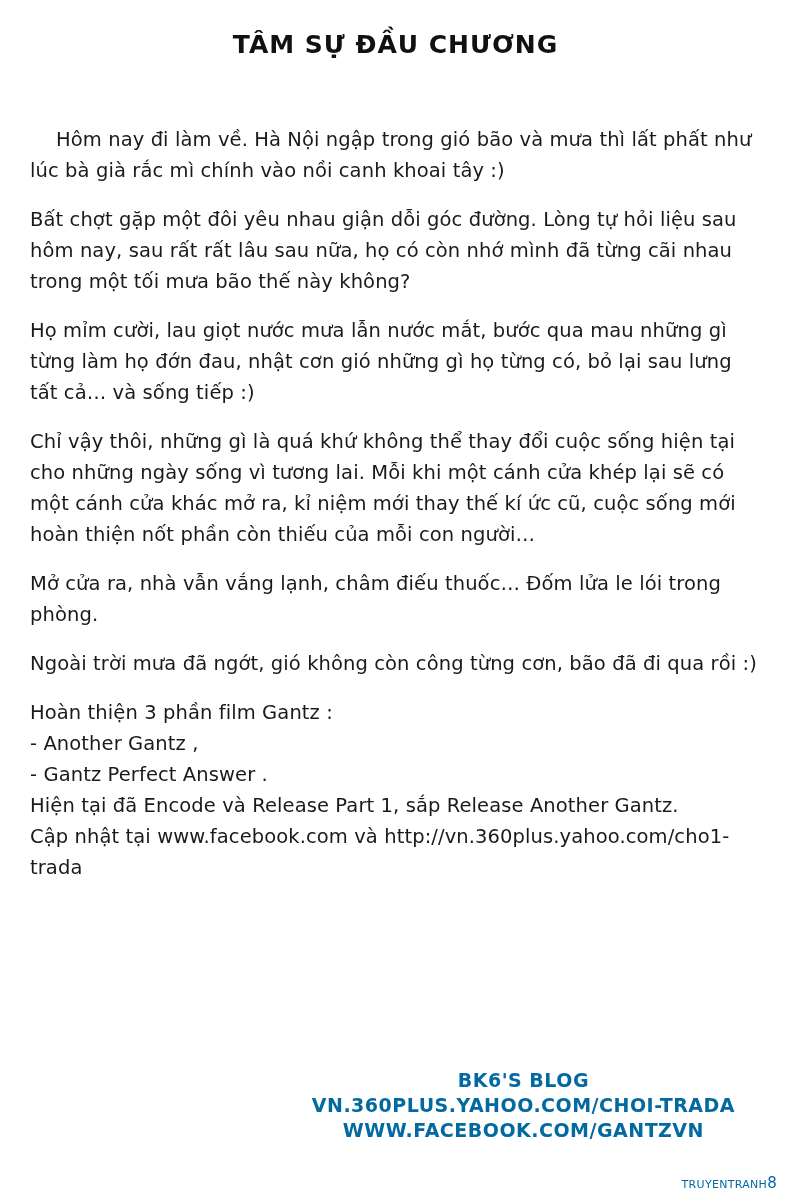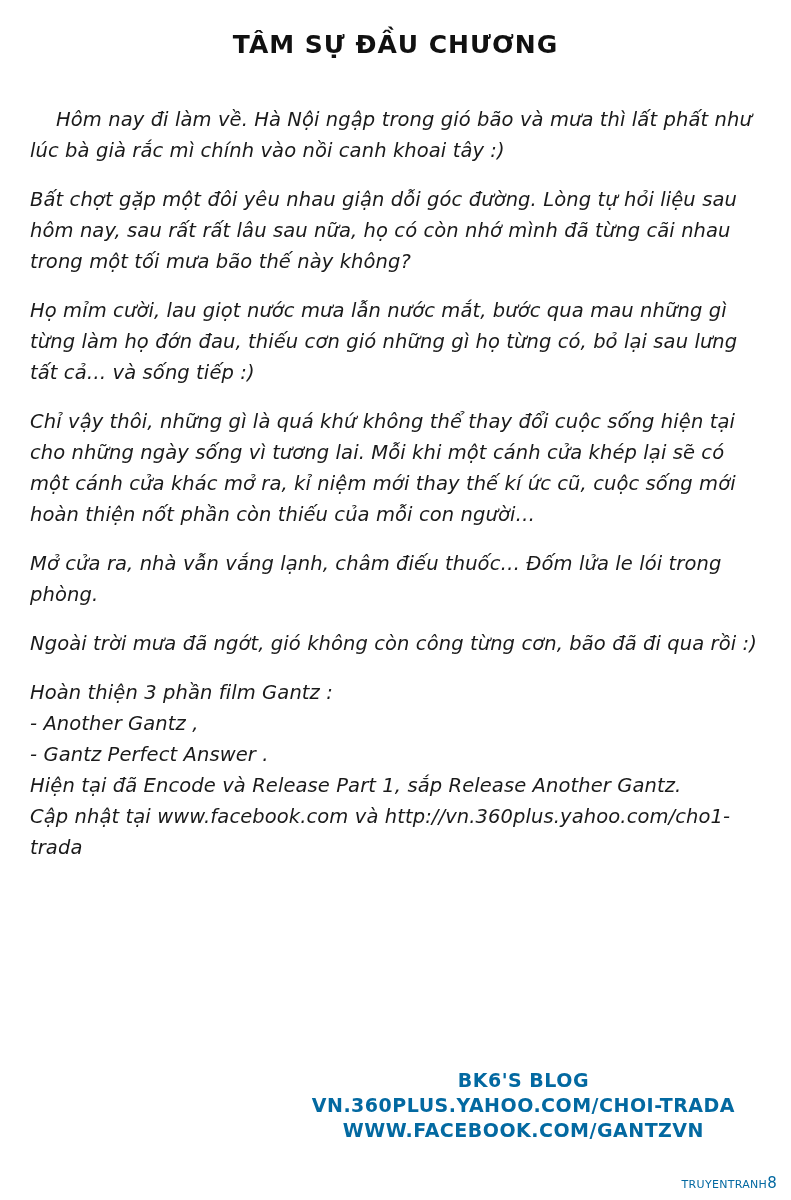--- a/index.html
+++ b/index.html
@@ -29,26 +29,25 @@
     font-size: 25px;
     letter-spacing: 1px;
     margin: 0;
     padding-top: 30px;
     color: #111;
     font-variant: small-caps;
     text-transform: uppercase;
   }
   .body-text {
     position: absolute;
-    top: 104px;
+    top: 124px;
     left: 30px;
     right: 30px;
     width: 731px;
     box-sizing: border-box;
-    font-style: italic;
   }
   .para {
     font-size: 19.5px;
     line-height: 31px;
     margin: 0 0 18px 0;
     color: #1a1a1a;
     text-align: left;
     letter-spacing: 0.1px;
   }
   .para.indent {
@@ -88,21 +87,21 @@
 </head>
 <body>
 
 <div class="page">
 
   <h1 class="title">TÂM SỰ ĐẦU CHƯƠNG</h1>
 
   <div class="body-text">
     <p class="para indent">Hôm nay đi làm về. Hà Nội ngập trong gió bão và mưa thì lất phất như lúc bà già rắc mì chính vào nồi canh khoai tây :)</p>
     <p class="para">Bất chợt gặp một đôi yêu nhau giận dỗi góc đường. Lòng tự hỏi liệu sau hôm nay, sau rất rất lâu sau nữa, họ có còn nhớ mình đã từng cãi nhau trong một tối mưa bão thế này không?</p>
-    <p class="para">Họ mỉm cười, lau giọt nước mưa lẫn nước mắt, bước qua mau những gì từng làm họ đớn đau, thiếu cơn gió những gì họ từng có, bỏ lại sau lưng tất cả… và sống tiếp :)</p>
+    <p class="para">Họ mỉm cười, lau giọt nước mưa lẫn nước mắt, bước qua mau những gì từng làm họ đớn đau, nhật cơn gió những gì họ từng có, bỏ lại sau lưng tất cả… và sống tiếp :)</p>
     <p class="para">Chỉ vậy thôi, những gì là quá khứ không thể thay đổi cuộc sống hiện tại cho những ngày sống vì tương lai. Mỗi khi một cánh cửa khép lại sẽ có một cánh cửa khác mở ra, kỉ niệm mới thay thế kí ức cũ, cuộc sống mới hoàn thiện nốt phần còn thiếu của mỗi con người…</p>
     <p class="para">Mở cửa ra, nhà vẫn vắng lạnh, châm điếu thuốc… Đốm lửa le lói trong phòng.</p>
     <p class="para">Ngoài trời mưa đã ngớt, gió không còn công từng cơn, bão đã đi qua rồi :)</p>
 
     <p class="para tight">Hoàn thiện 3 phần film Gantz :</p>
     <p class="para tight">- Another Gantz ,</p>
     <p class="para tight">- Gantz Perfect Answer .</p>
     <p class="para tight">Hiện tại đã Encode và Release Part 1, sắp Release Another Gantz.</p>
     <p class="para tight">Cập nhật tại www.facebook.com và http://vn.360plus.yahoo.com/cho1-trada</p>
   </div>

